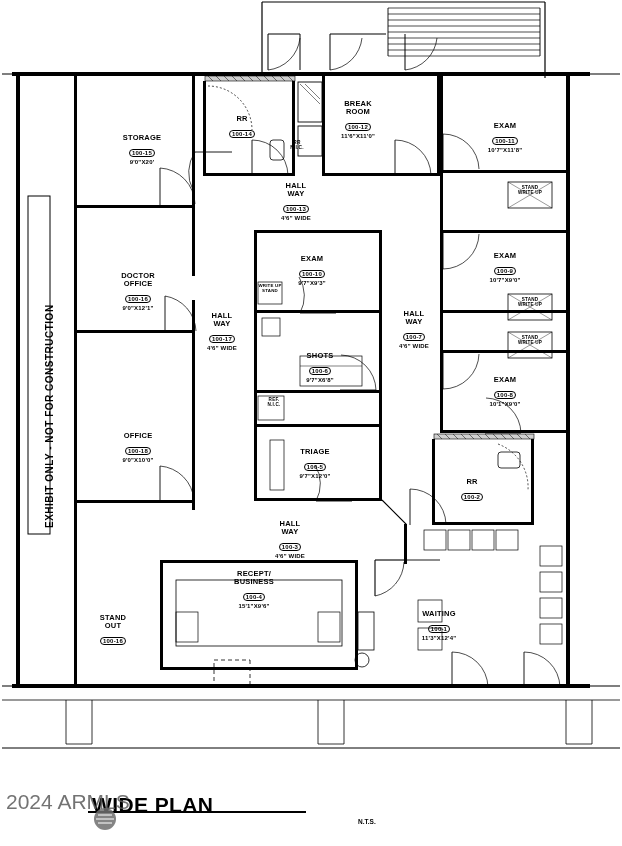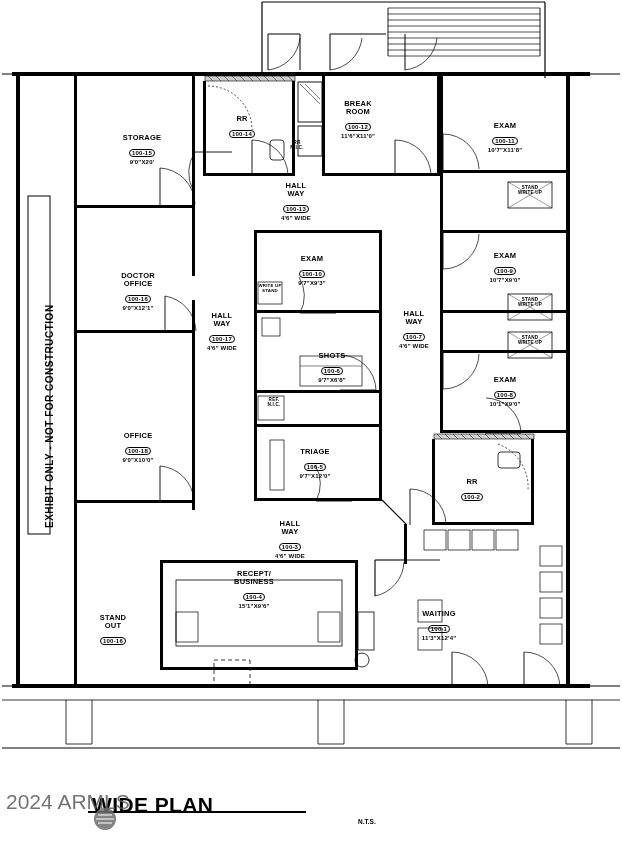--- a/index.html
+++ b/index.html
@@ -260,21 +260,21 @@
 WAY</span>
   <span class="num">100-17</span>
   <span class="dim">4'6" WIDE</span>
 </div>
 <div class="lbl" style="left:386px;top:310px;width:56px;">
   <span class="nm" style="white-space:pre-line">HALL
 WAY</span>
   <span class="num">100-7</span>
   <span class="dim">4'6" WIDE</span>
 </div>
-<div class="lbl" style="left:302px;top:352px;width:36px;margin-left:12px;">
+<div class="lbl" style="left:302px;top:352px;width:36px;">
   <span class="nm">SHOTS</span>
   <span class="num">100-6</span>
   <span class="dim">9'7"X6'8"</span>
 </div>
 <div class="lbl small" style="left:508px;top:336px;width:44px;">
   <span class="nm" style="white-space:pre-line;font-size:4.6px;">STAND
 WRITE UP</span>
 </div>
 <div class="lbl" style="left:474px;top:376px;width:62px;">
   <span class="nm">EXAM</span>

